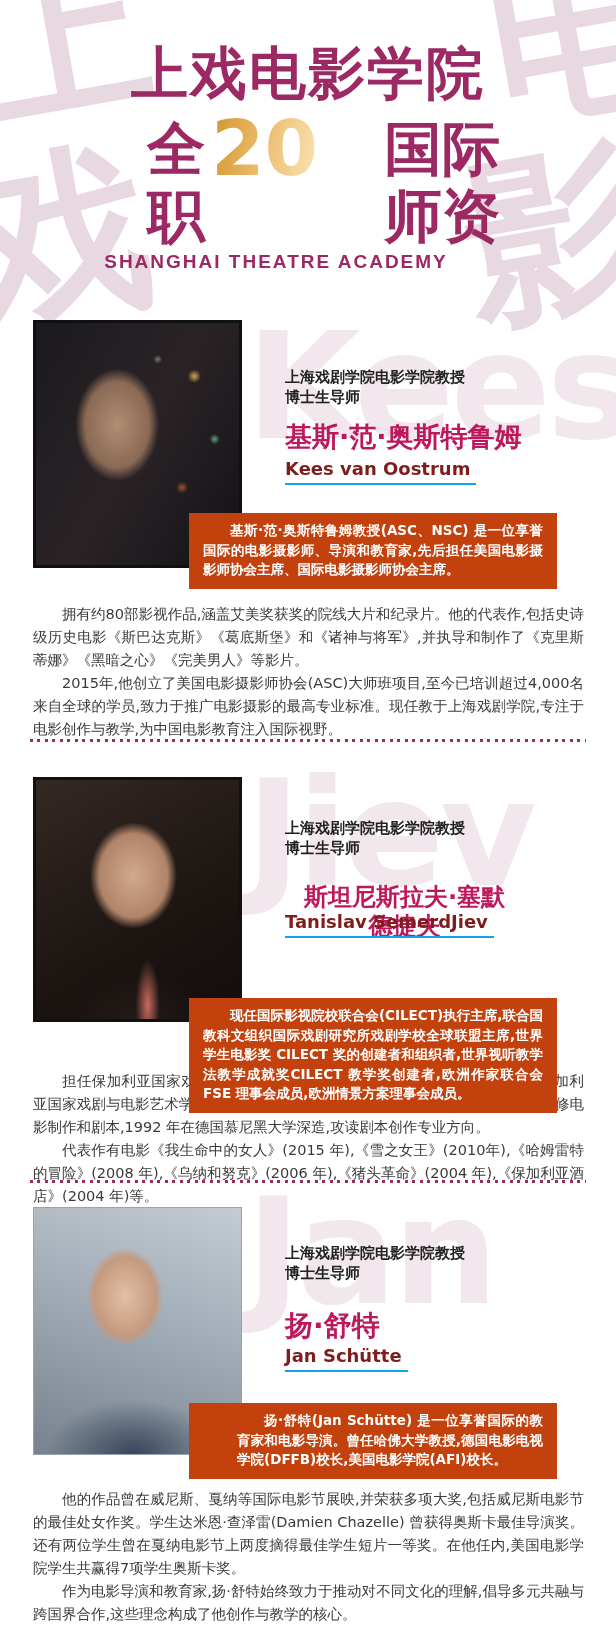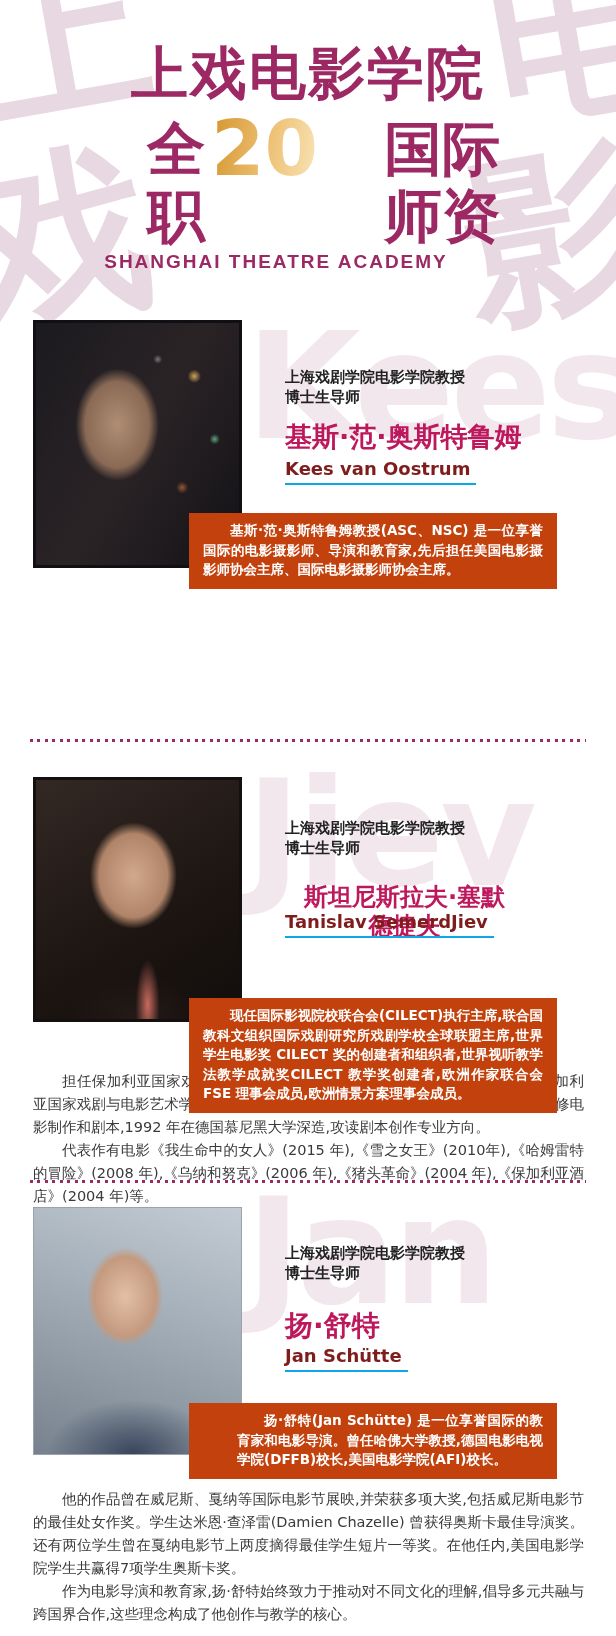--- a/index.html
+++ b/index.html
@@ -119,20 +119,24 @@
   <section class="sec" id="sec1">
     <div class="pwm">Kees</div>
     <div class="photo" title="portrait-kees-van-oostrum"></div>
     <div class="role">
       <div>上海戏剧学院电影学院教授</div>
       <div>博士生导师</div>
     </div>
     <h2 class="name" style="margin:0">基斯·范·奥斯特鲁姆</h2>
     <div class="ename">Kees van Oostrum</div>
     <div class="hibox">基斯·范·奥斯特鲁姆教授(ASC、NSC) 是一位享誉国际的电影摄影师、导演和教育家,先后担任美国电影摄影师协会主席、国际电影摄影师协会主席。</div>
+    <div class="body">
+      <p>拥有约80部影视作品,涵盖艾美奖获奖的院线大片和纪录片。他的代表作,包括史诗级历史电影《斯巴达克斯》《葛底斯堡》和《诸神与将军》,并执导和制作了《克里斯蒂娜》《黑暗之心》《完美男人》等影片。</p>
+      <p>2015年,他创立了美国电影摄影师协会(ASC)大师班项目,至今已培训超过4,000名来自全球的学员,致力于推广电影摄影的最高专业标准。现任教于上海戏剧学院,专注于电影创作与教学,为中国电影教育注入国际视野。</p>
+    </div>
   </section>
 
   <div class="sep" id="sep1"></div>
 
   <section class="sec" id="sec2">
     <div class="pwm">Jiev</div>
     <div class="photo" title="portrait-tanislav-semerdjiev"></div>
     <div class="role">
       <div>上海戏剧学院电影学院教授</div>
       <div>博士生导师</div>

